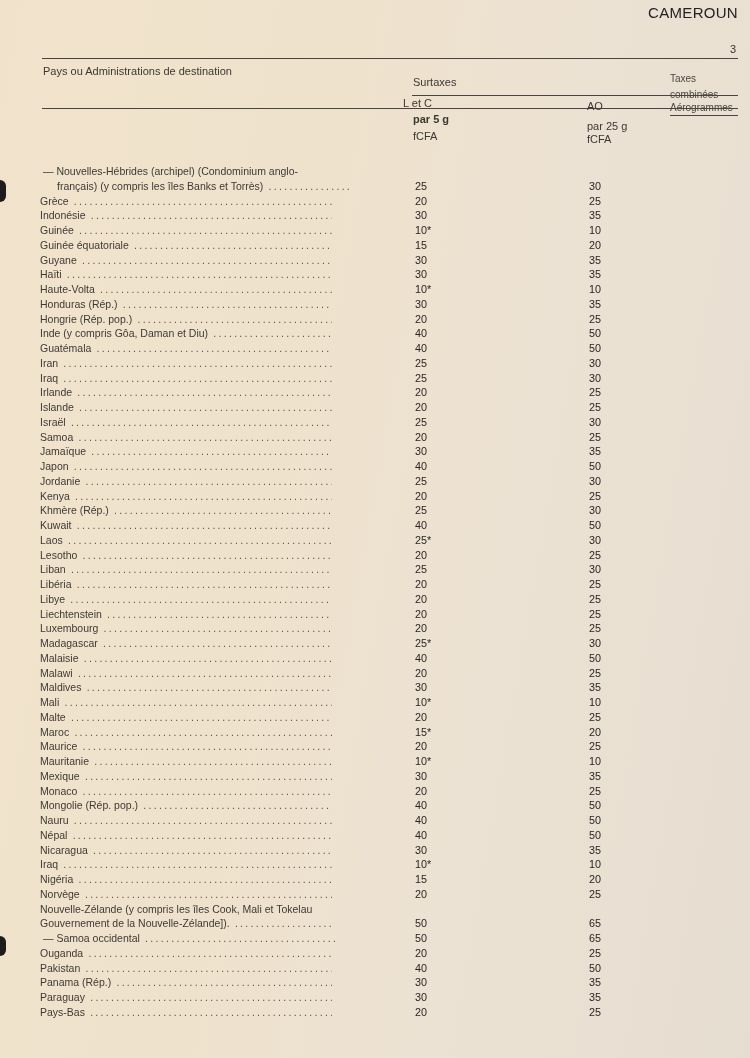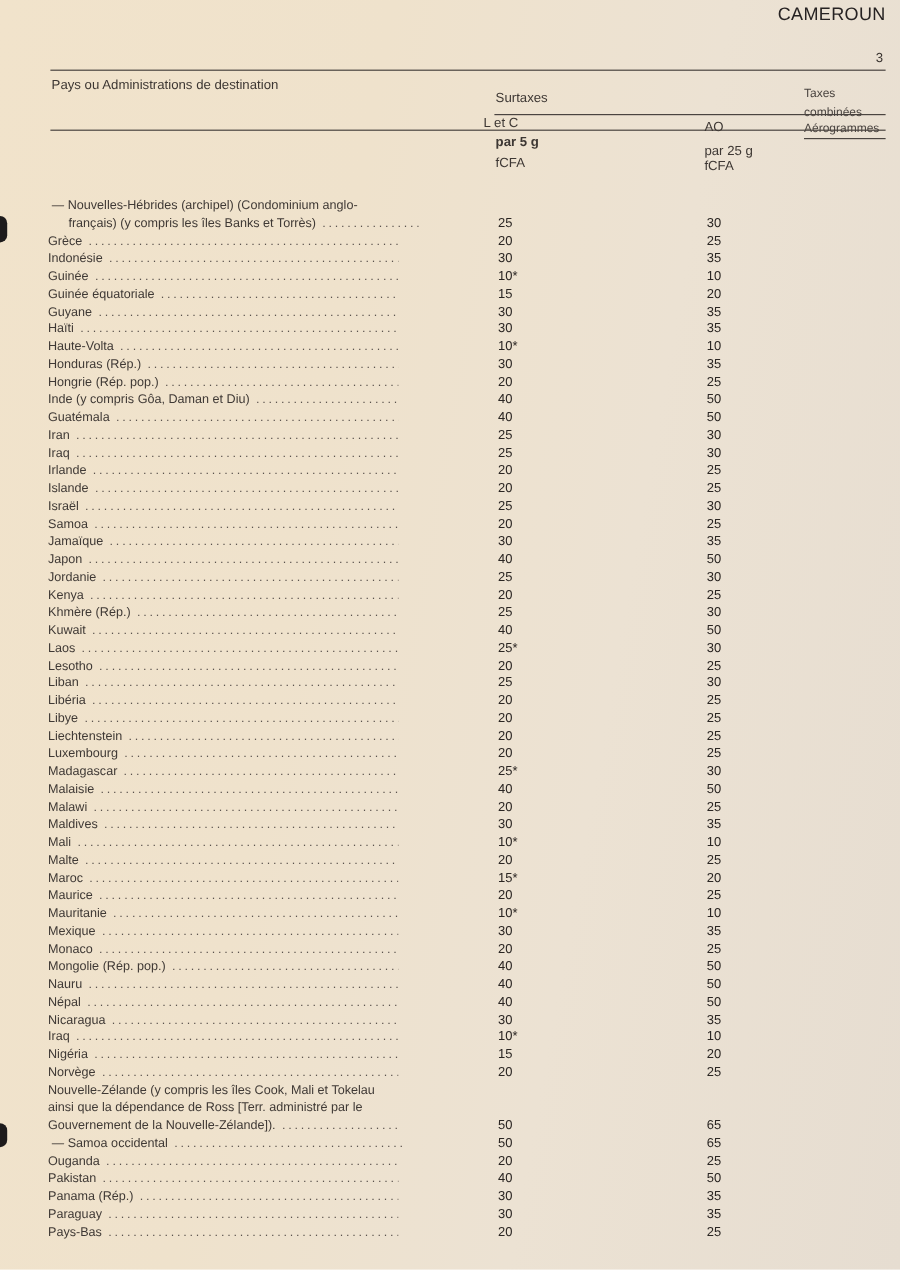--- a/index.html
+++ b/index.html
@@ -303,25 +303,20 @@
       <div class="name"><span class="lbl">Norvège</span><span class="dots"> ................................................................................</span></div>
       <div class="lc">20</div>
       <div class="ao">25</div>
     </div>
     <div class="row">
       <div class="name"><span class="lbl">Nouvelle-Zélande (y compris les îles Cook, Mali et Tokelau</span></div>
       <div class="lc"></div>
       <div class="ao"></div>
     </div>
     <div class="row">
-      <div class="name"><span class="lbl">ainsi que la dépendance de Ross [Terr. administré par le</span></div>
-      <div class="lc"></div>
-      <div class="ao"></div>
-    </div>
-    <div class="row">
       <div class="name"><span class="lbl">Gouvernement de la Nouvelle-Zélande]).</span><span class="dots"> ................................................................................</span></div>
       <div class="lc">50</div>
       <div class="ao">65</div>
     </div>
     <div class="row">
       <div class="name indent"><span class="lbl">— Samoa occidental</span><span class="dots"> ................................................................................</span></div>
       <div class="lc">50</div>
       <div class="ao">65</div>
     </div>
     <div class="row">

